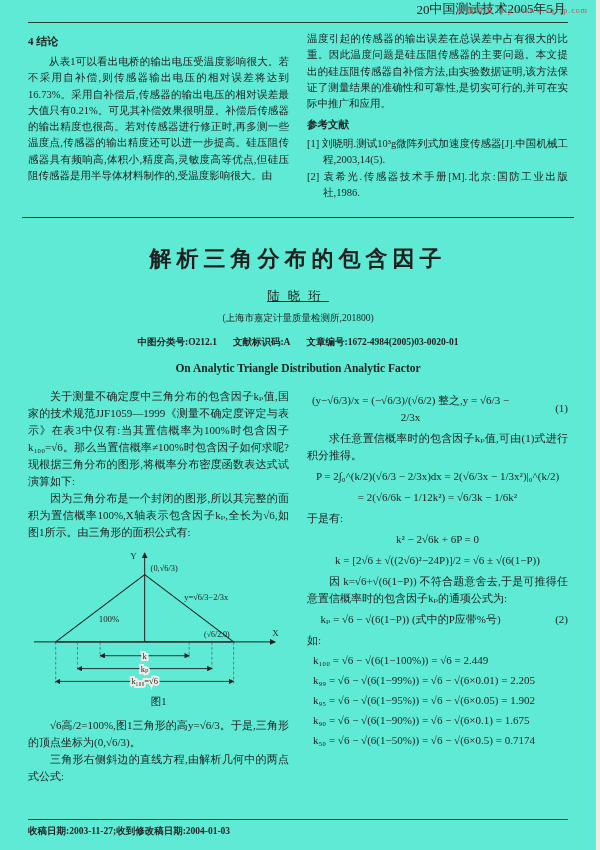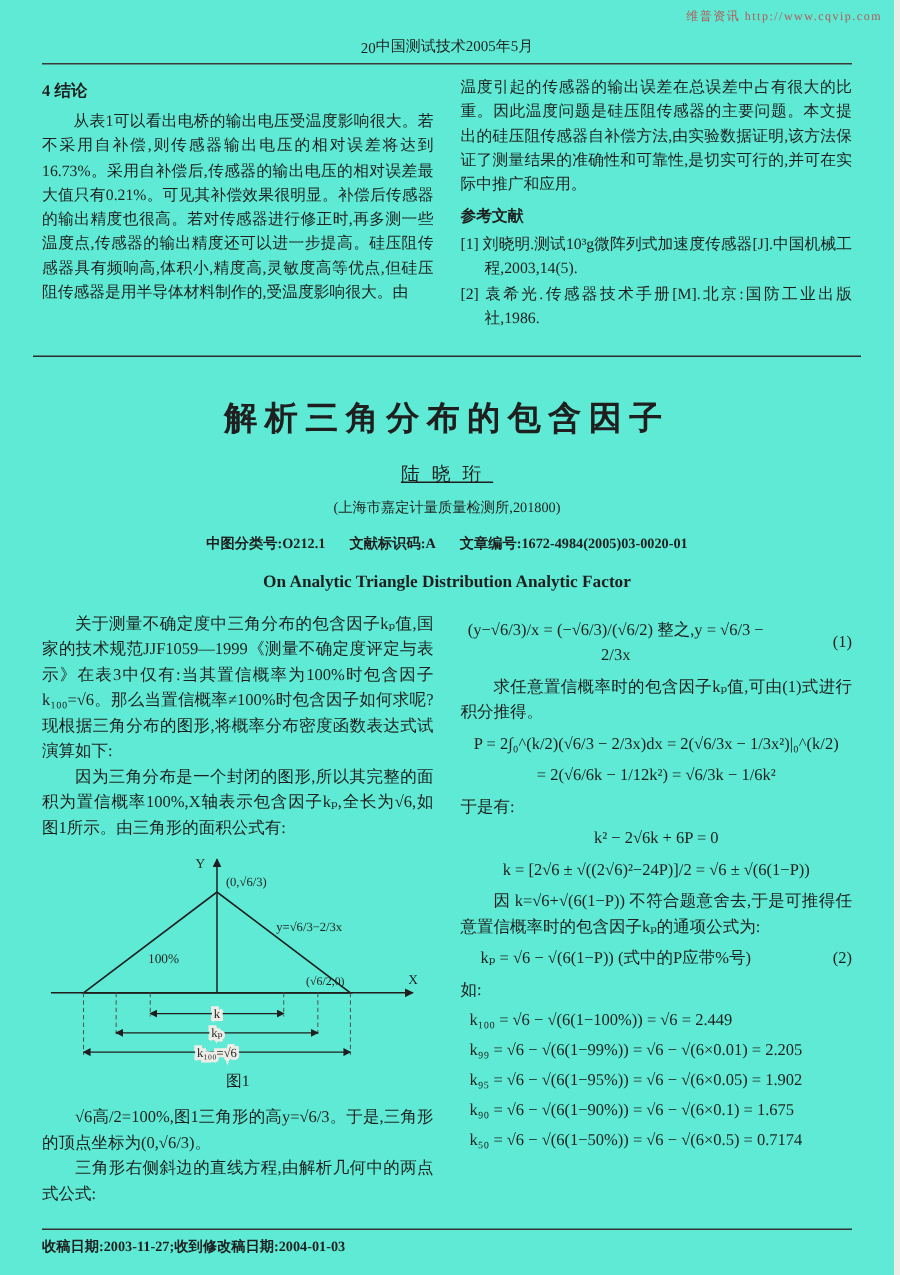--- a/index.html
+++ b/index.html
@@ -12,24 +12,24 @@
     background:#5eead4;
     color:#1f1f1f;
     font-family:"Liberation Serif","DejaVu Serif",serif;
     overflow:hidden;
   }
   .watermark {
     position:absolute; top:5px; right:8px;
     font-size:8px; color:#b45a5a; letter-spacing:1px;
   }
   .header {
-    display:flex; justify-content:center; align-items:flex-end;
-    margin-top:24px; padding:0 2px 4px 2px;
+    display:flex; justify-content:flex-end; align-items:flex-end;
+    padding:0 2px 4px 2px;
     border-bottom:1px solid #3a3a3a;
-    font-size:10px;
+    font-size:13px;
   }
   .twocol { display:flex; gap:18px; }
   .col { flex:1; min-width:0; font-size:10.5px; line-height:1.55; text-align:justify; }
   .prev { margin-top:8px; }
   p { margin:0; }
   .indent { text-indent:2em; }
   .sec-head { font-weight:bold; font-size:11px; margin:2px 0 4px 0; }
   .ref-head { font-weight:bold; font-size:10.5px; margin:5px 0 2px 0; }
   .ref { padding-left:16px; text-indent:-16px; margin-bottom:1px; }
   .divider { border-top:1.5px solid #2b2b2b; margin:14px -6px 0 -6px; }

